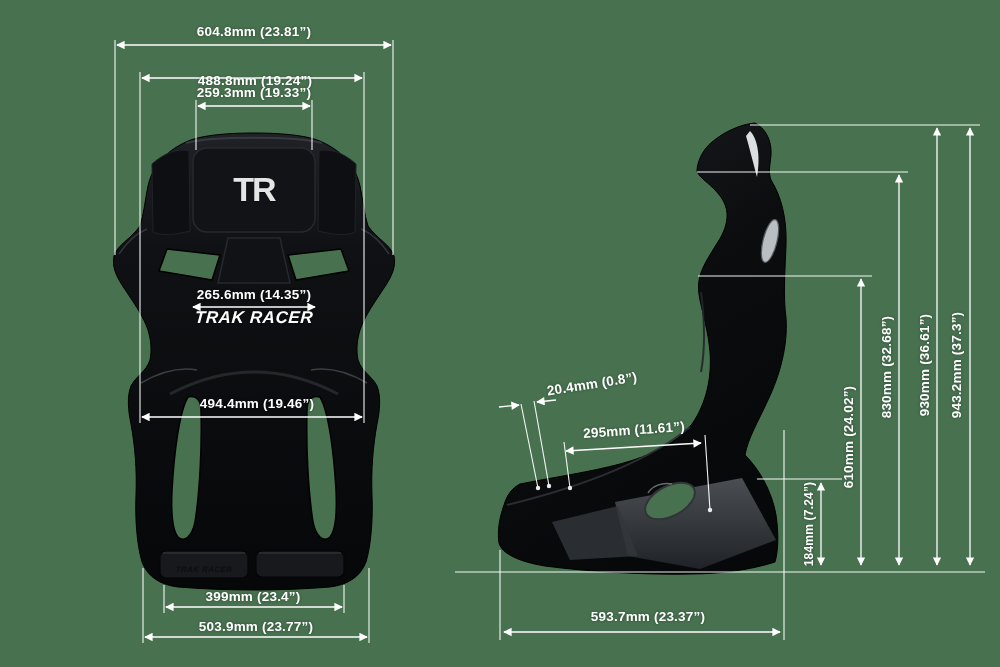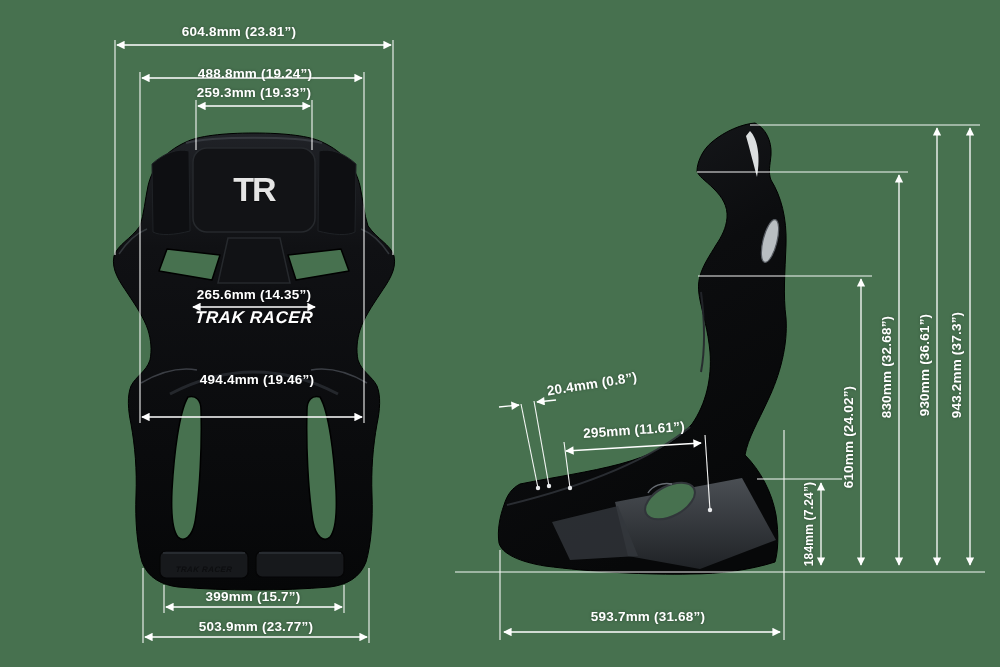--- a/index.html
+++ b/index.html
@@ -203,34 +203,34 @@
       </g>
       <g fill="#e9ebed" stroke="none">
         <circle cx="538" cy="488" r="2.2"></circle>
         <circle cx="549" cy="486" r="2.2"></circle>
         <circle cx="570" cy="488" r="2.2"></circle>
         <circle cx="710" cy="510" r="2.2"></circle>
       </g>
     </g>
   </svg>
 
-  <span class="dim-label" style="left:239px;top:31px">604.8mm (23.81”)</span>
-  <span class="dim-label" style="left:255px;top:73px">488.8mm (19.24”)</span>
+  <span class="dim-label" style="left:254px;top:31px">604.8mm (23.81”)</span>
+  <span class="dim-label" style="left:255px;top:80px">488.8mm (19.24”)</span>
   <span class="dim-label" style="left:254px;top:92px">259.3mm (19.33”)</span>
   <span class="dim-label" style="left:254px;top:294px">265.6mm (14.35”)</span>
-  <span class="dim-label" style="left:257px;top:379px">494.4mm (19.46”)</span>
-  <span class="dim-label" style="left:253px;top:596px">399mm (15.7”)</span>
+  <span class="dim-label" style="left:257px;top:403px">494.4mm (19.46”)</span>
+  <span class="dim-label" style="left:253px;top:596px">399mm (23.4”)</span>
   <span class="dim-label" style="left:256px;top:626px">503.9mm (23.77”)</span>
 
   <span class="dim-label tilt9" style="left:592px;top:384px">20.4mm (0.8”)</span>
   <span class="dim-label tilt4" style="left:634px;top:430px">295mm (11.61”)</span>
   <span class="dim-label rot90" style="left:809px;top:524px;font-size:12px">184mm (7.24”)</span>
   <span class="dim-label rot90" style="left:848px;top:437px">610mm (24.02”)</span>
   <span class="dim-label rot90" style="left:886px;top:367px">830mm (32.68”)</span>
   <span class="dim-label rot90" style="left:924px;top:365px">930mm (36.61”)</span>
   <span class="dim-label rot90" style="left:956px;top:365px">943.2mm (37.3”)</span>
-  <span class="dim-label" style="left:648px;top:616px">593.7mm (31.68”)</span>
+  <span class="dim-label" style="left:648px;top:616px">593.7mm (23.37”)</span>
 
   <span class="tr-mark" style="left:254px;top:189px">TR</span>
   <span class="trak-racer-logo" style="left:254px;top:318px">TRAK RACER</span>
   <span class="embossed" style="left:204px;top:569px">TRAK RACER</span>
 
 </div>
 
 </body></html>

